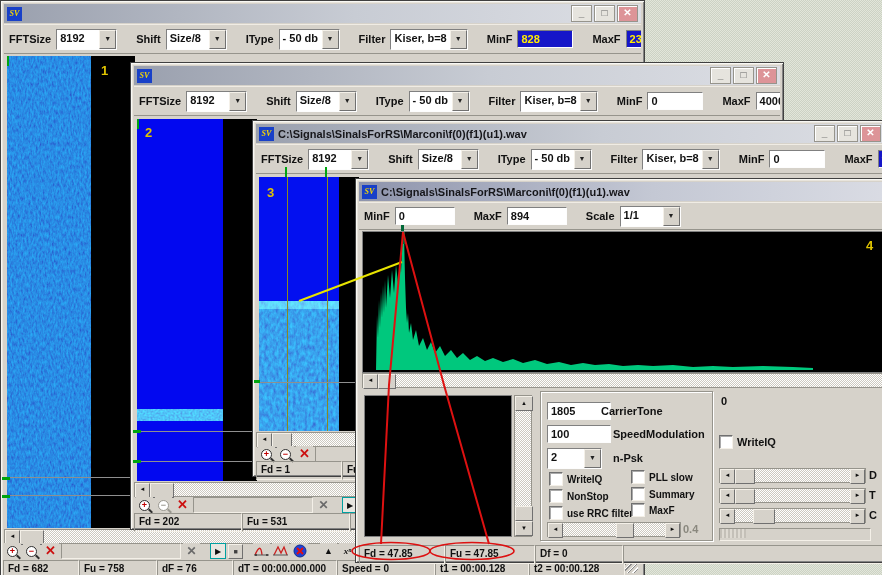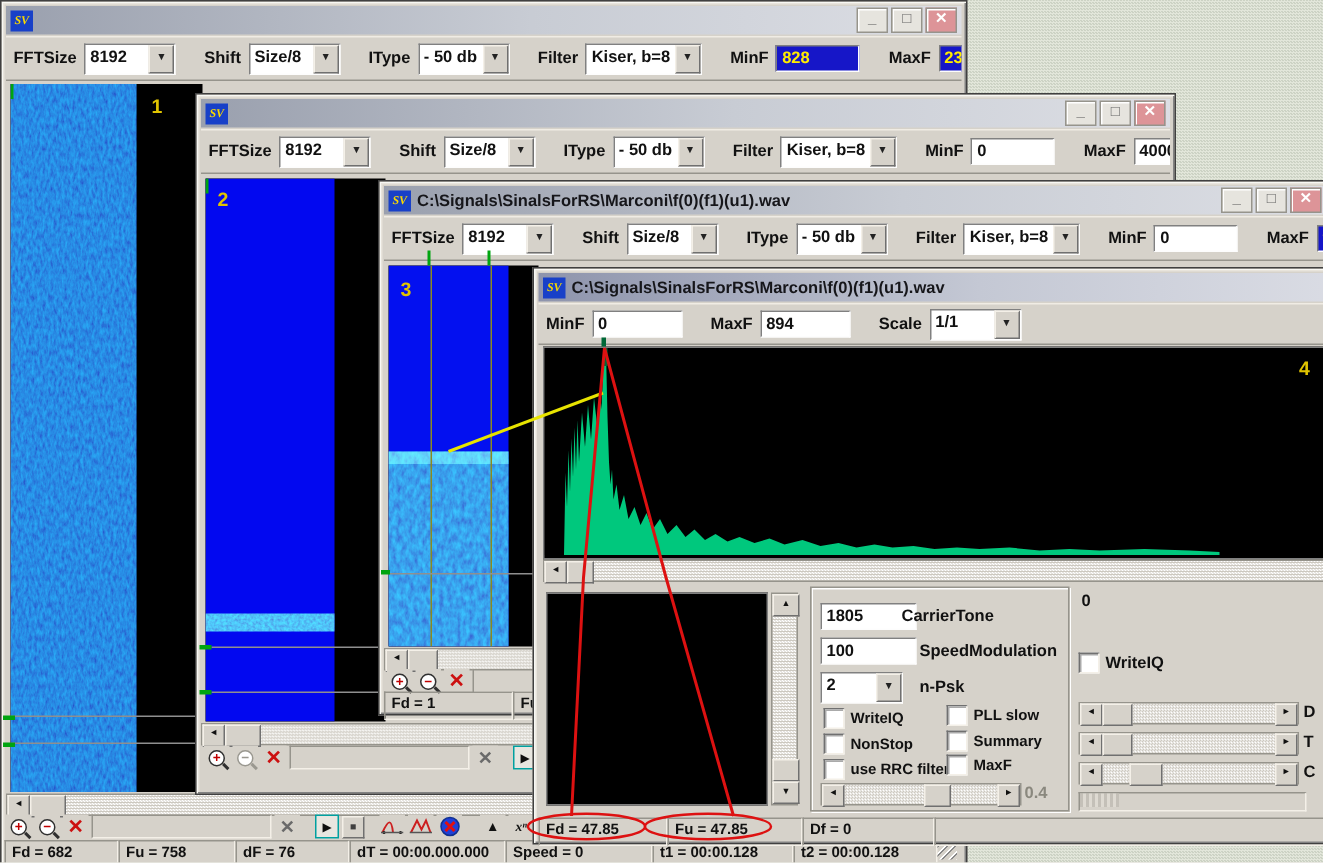--- a/index.html
+++ b/index.html
@@ -289,20 +289,25 @@
         </span>
       <span class="gap" style="width:6px"></span>
       <span class="playbox">
           <span>▶</span>
         </span>
       <span class="stopbox">
           <span>■</span>
         </span>
     </div>
 
+    <div class="sbar" style="left:3px;top:450px">
+      <span class="sp" style="width:98px">Fd = 202</span>
+      <span class="sp" style="width:98px">Fu = 531</span>
+      <span class="sp" style="width:98px">dF = 329</span>
+    </div>
   </div>
 
   <div class="win" style="left:252px;top:120px;width:634px;height:355px;z-index:3">
     <div class="tl">
       <span class="svicon">SV</span>
       <span class="ttext">C:\Signals\SinalsForRS\Marconi\f(0)(f1)(u1).wav</span>
       <span class="wbtns">
         <span class="wb">_</span>
         <span class="wb">□</span>
         <span class="wb close">✕</span>

